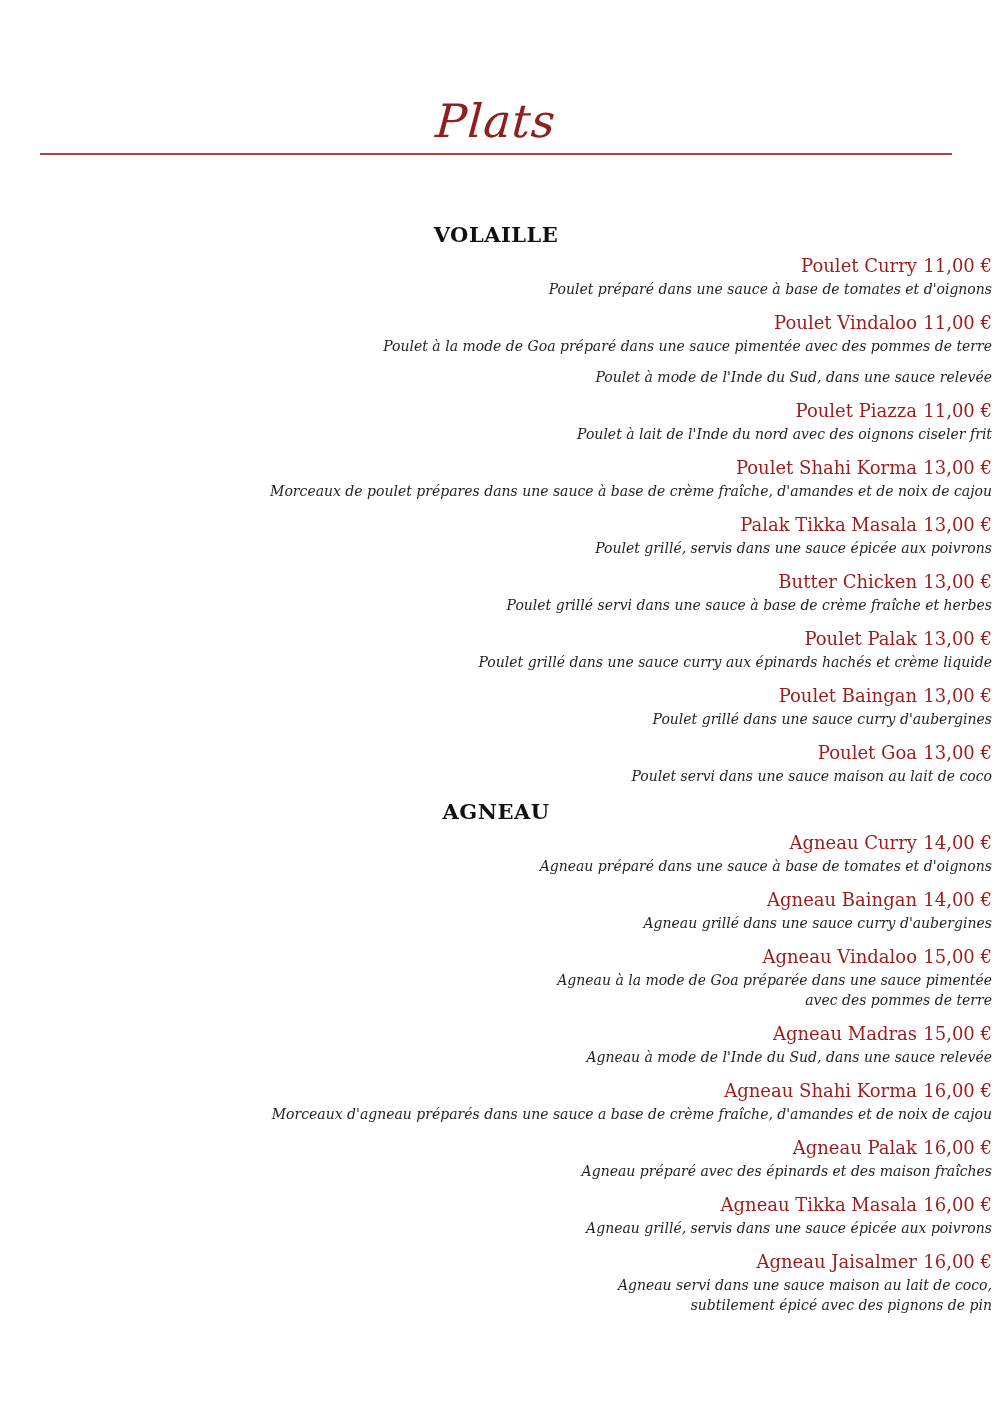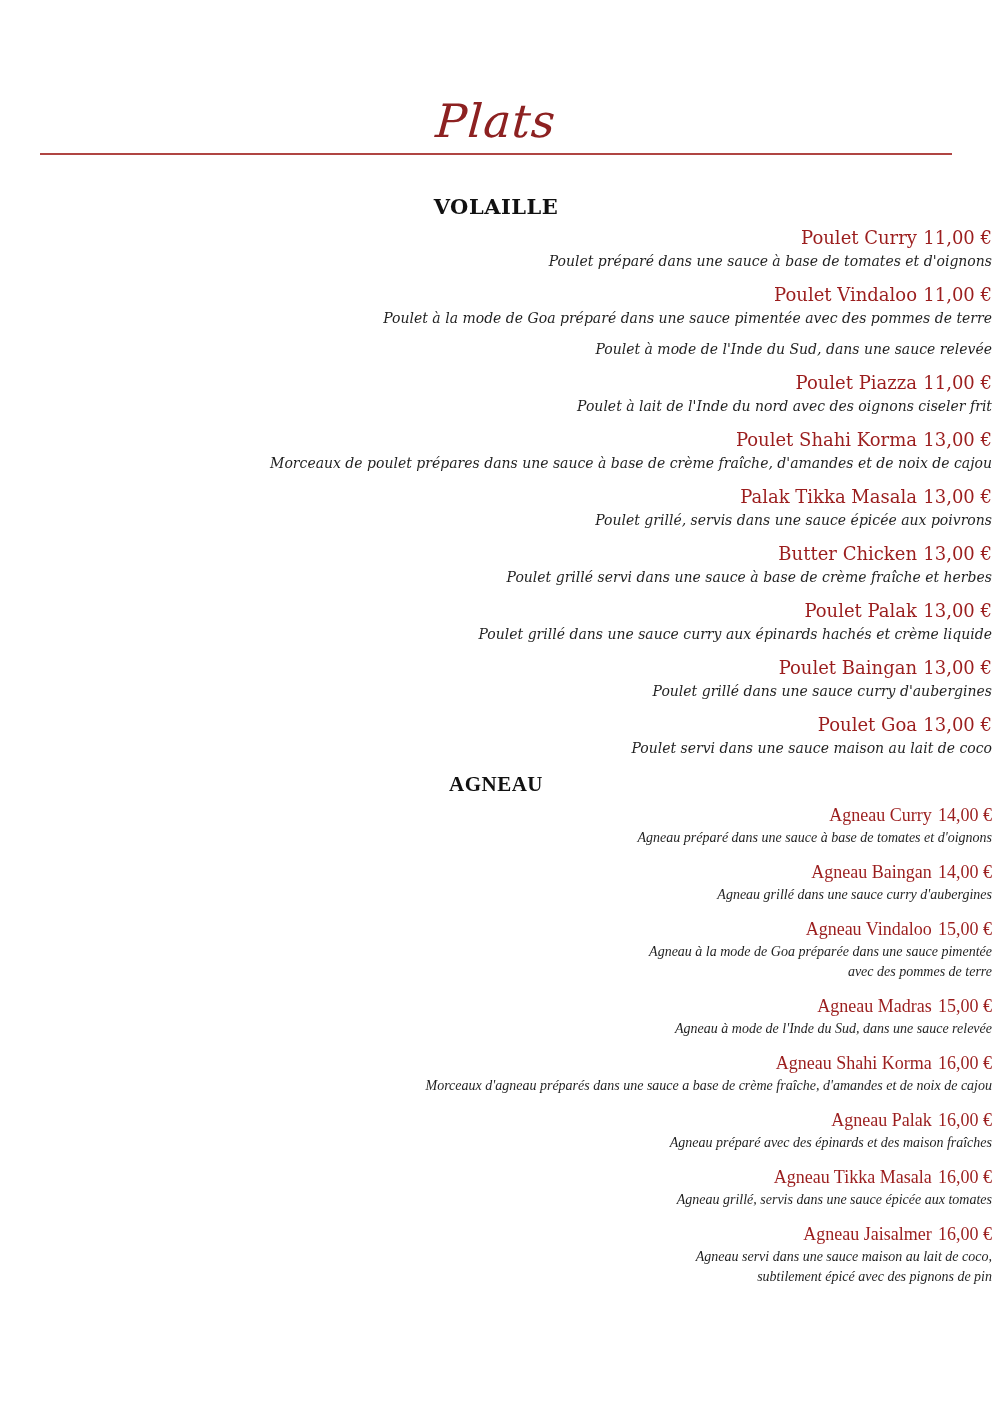--- a/index.html
+++ b/index.html
@@ -38,25 +38,24 @@
     letter-spacing:1px;
     transform:skewX(-4deg);
   }
   .title-rule{
     border:none;
     border-top:2px solid var(--rule);
     margin:5px 40px 0 40px;
   }
   
   main{
-    padding-top:40px;
+    padding-top:68px;
   }
   .menu-section + .menu-section{
     margin-top:14px;
-    font-family:Liberation Serif, serif;
   }
   .section-heading{
     margin:0 0 6px 0;
     text-align:center;
     font-size:21px;
     line-height:24px;
     font-weight:bold;
     color:#111111;
     letter-spacing:0.5px;
   }
@@ -174,21 +173,21 @@
     <div class="item-desc">Morceaux d'agneau préparés dans  une sauce a base de crème fraîche, d'amandes et de noix de cajou</div>
   </div>
 
   <div class="menu-item">
     <div class="item-title"><span class="item-name">Agneau Palak</span><span class="item-price">16,00 €</span></div>
     <div class="item-desc">Agneau préparé avec des épinards et des maison fraîches</div>
   </div>
 
   <div class="menu-item">
     <div class="item-title"><span class="item-name">Agneau Tikka Masala</span><span class="item-price">16,00 €</span></div>
-    <div class="item-desc">Agneau grillé, servis dans une sauce épicée aux tomates</div>
+    <div class="item-desc">Agneau grillé, servis dans une sauce épicée aux poivrons</div>
   </div>
 
   <div class="menu-item">
     <div class="item-title"><span class="item-name">Agneau Jaisalmer</span><span class="item-price">16,00 €</span></div>
     <div class="item-desc">Agneau servi dans une sauce maison au lait de coco,
 subtilement épicé avec des pignons de pin</div>
   </div>
 </div>
   </section>
 </main>

